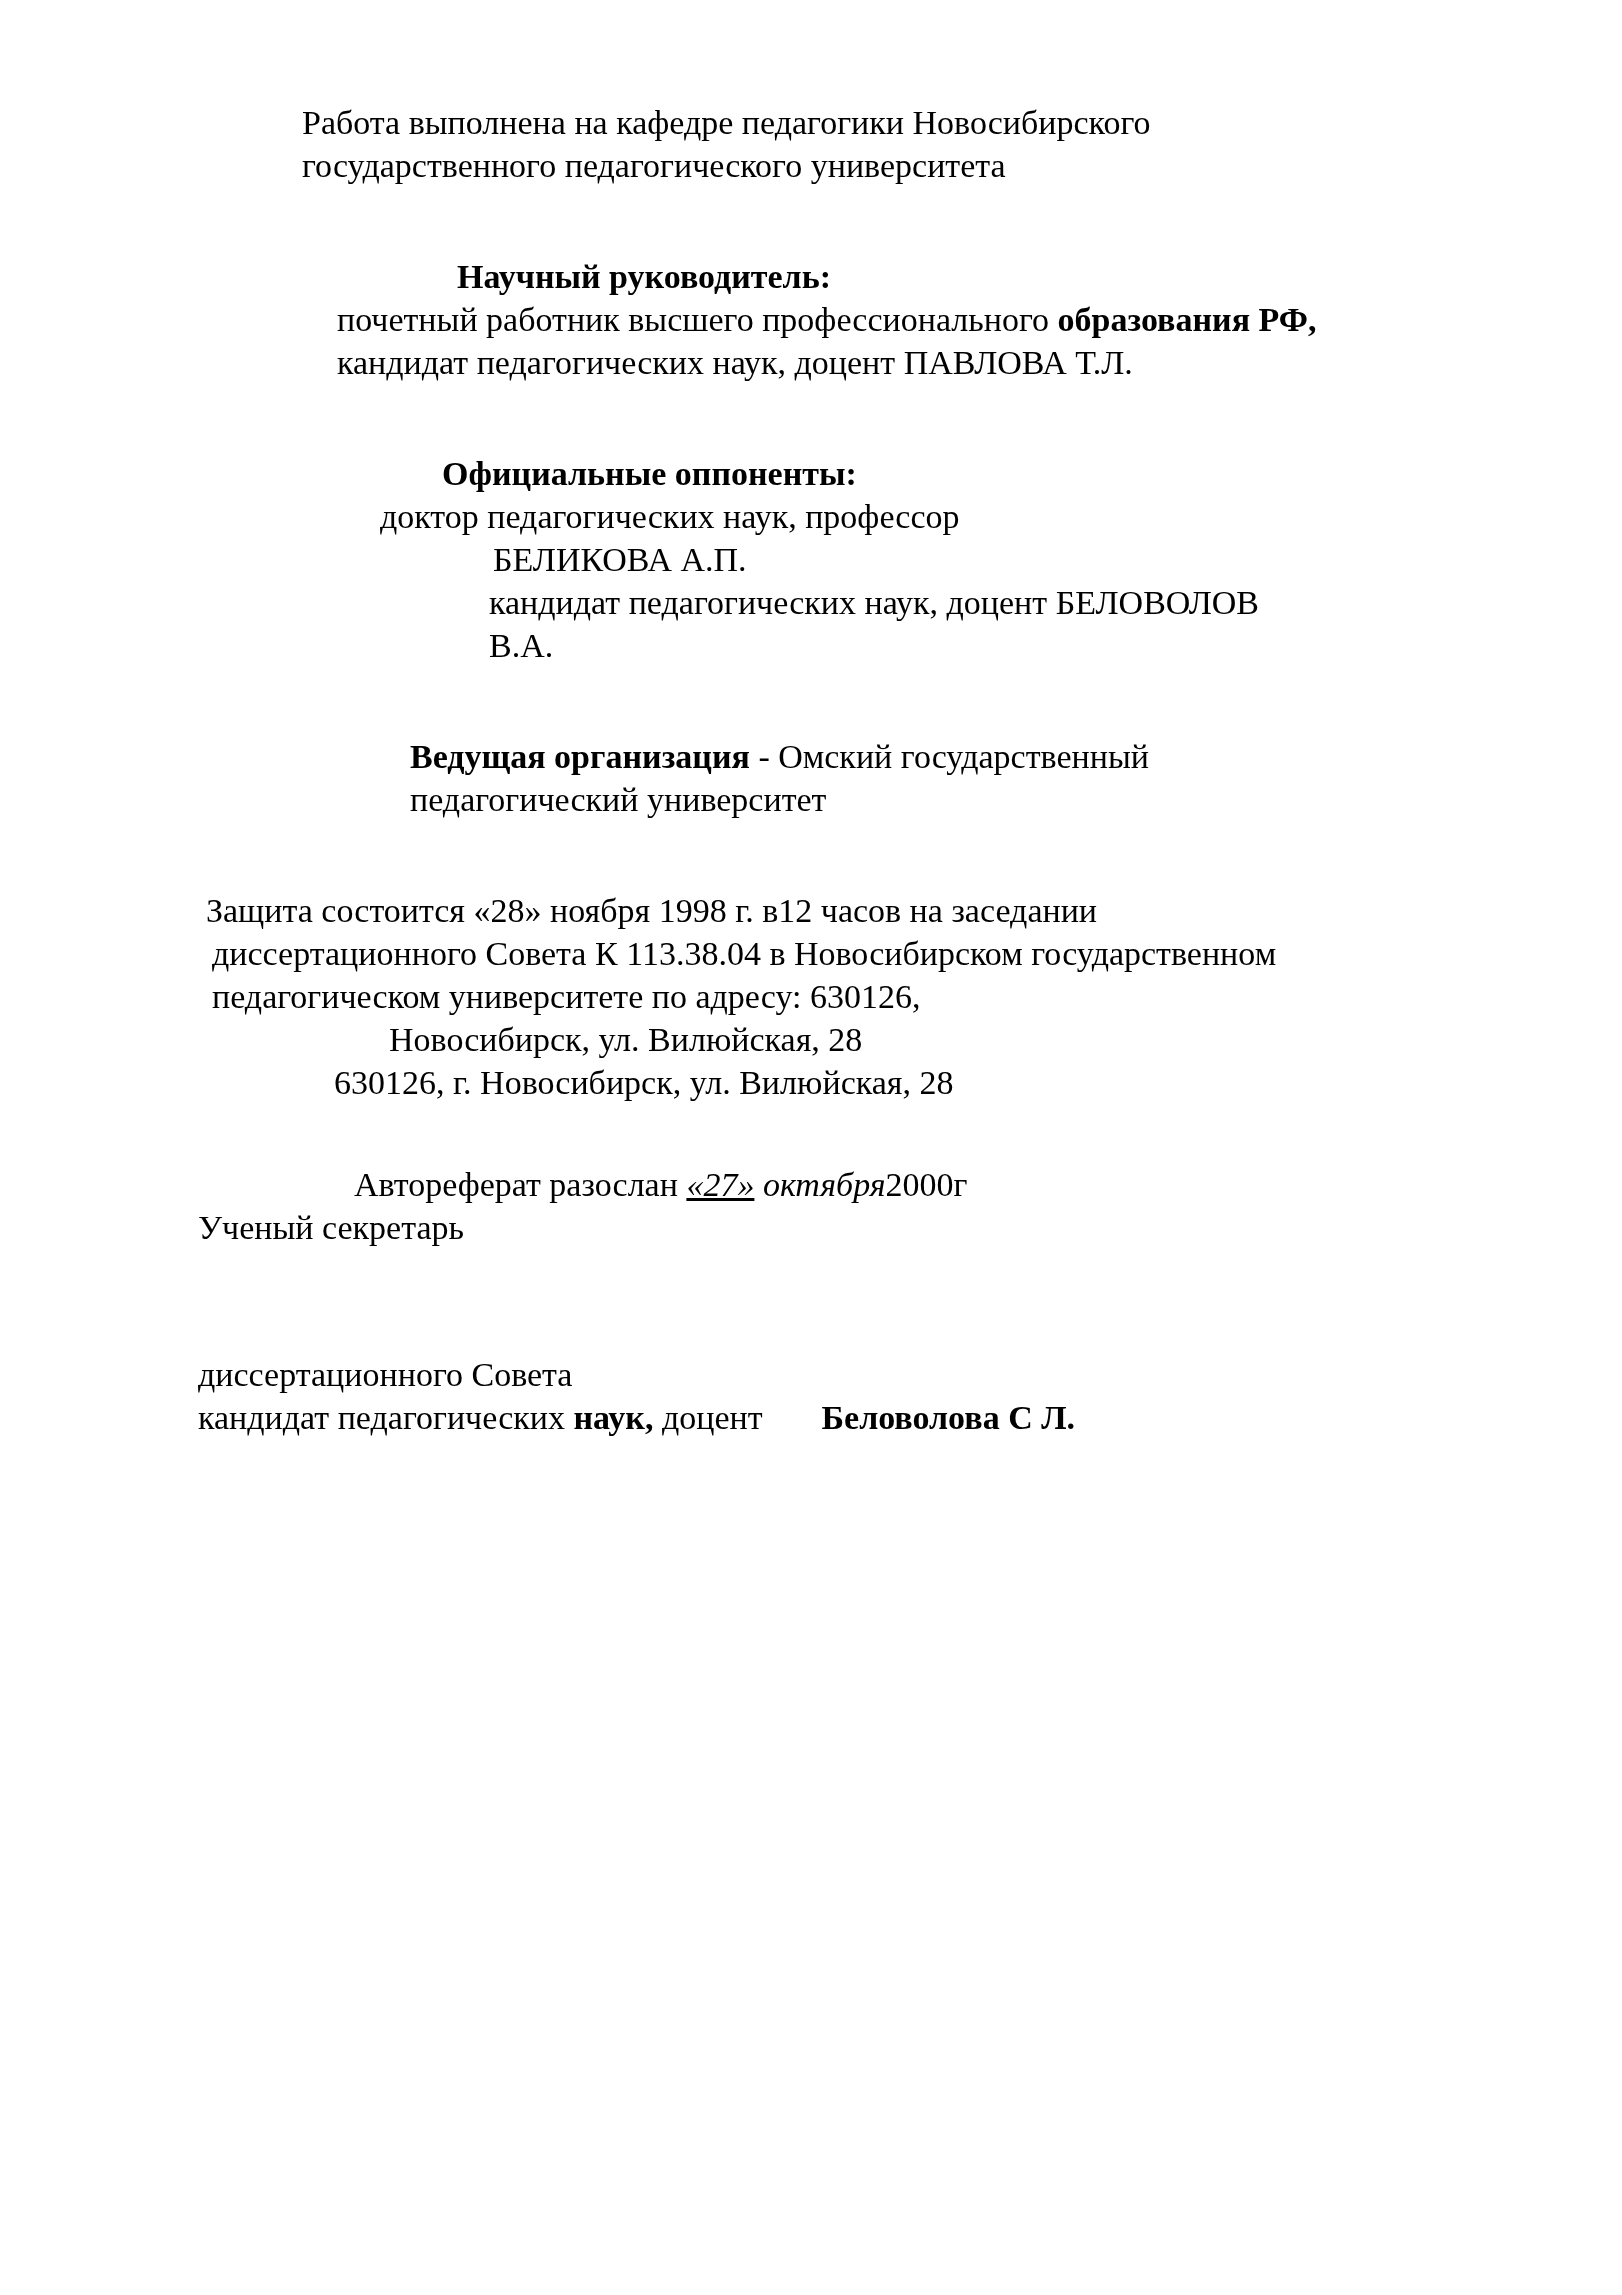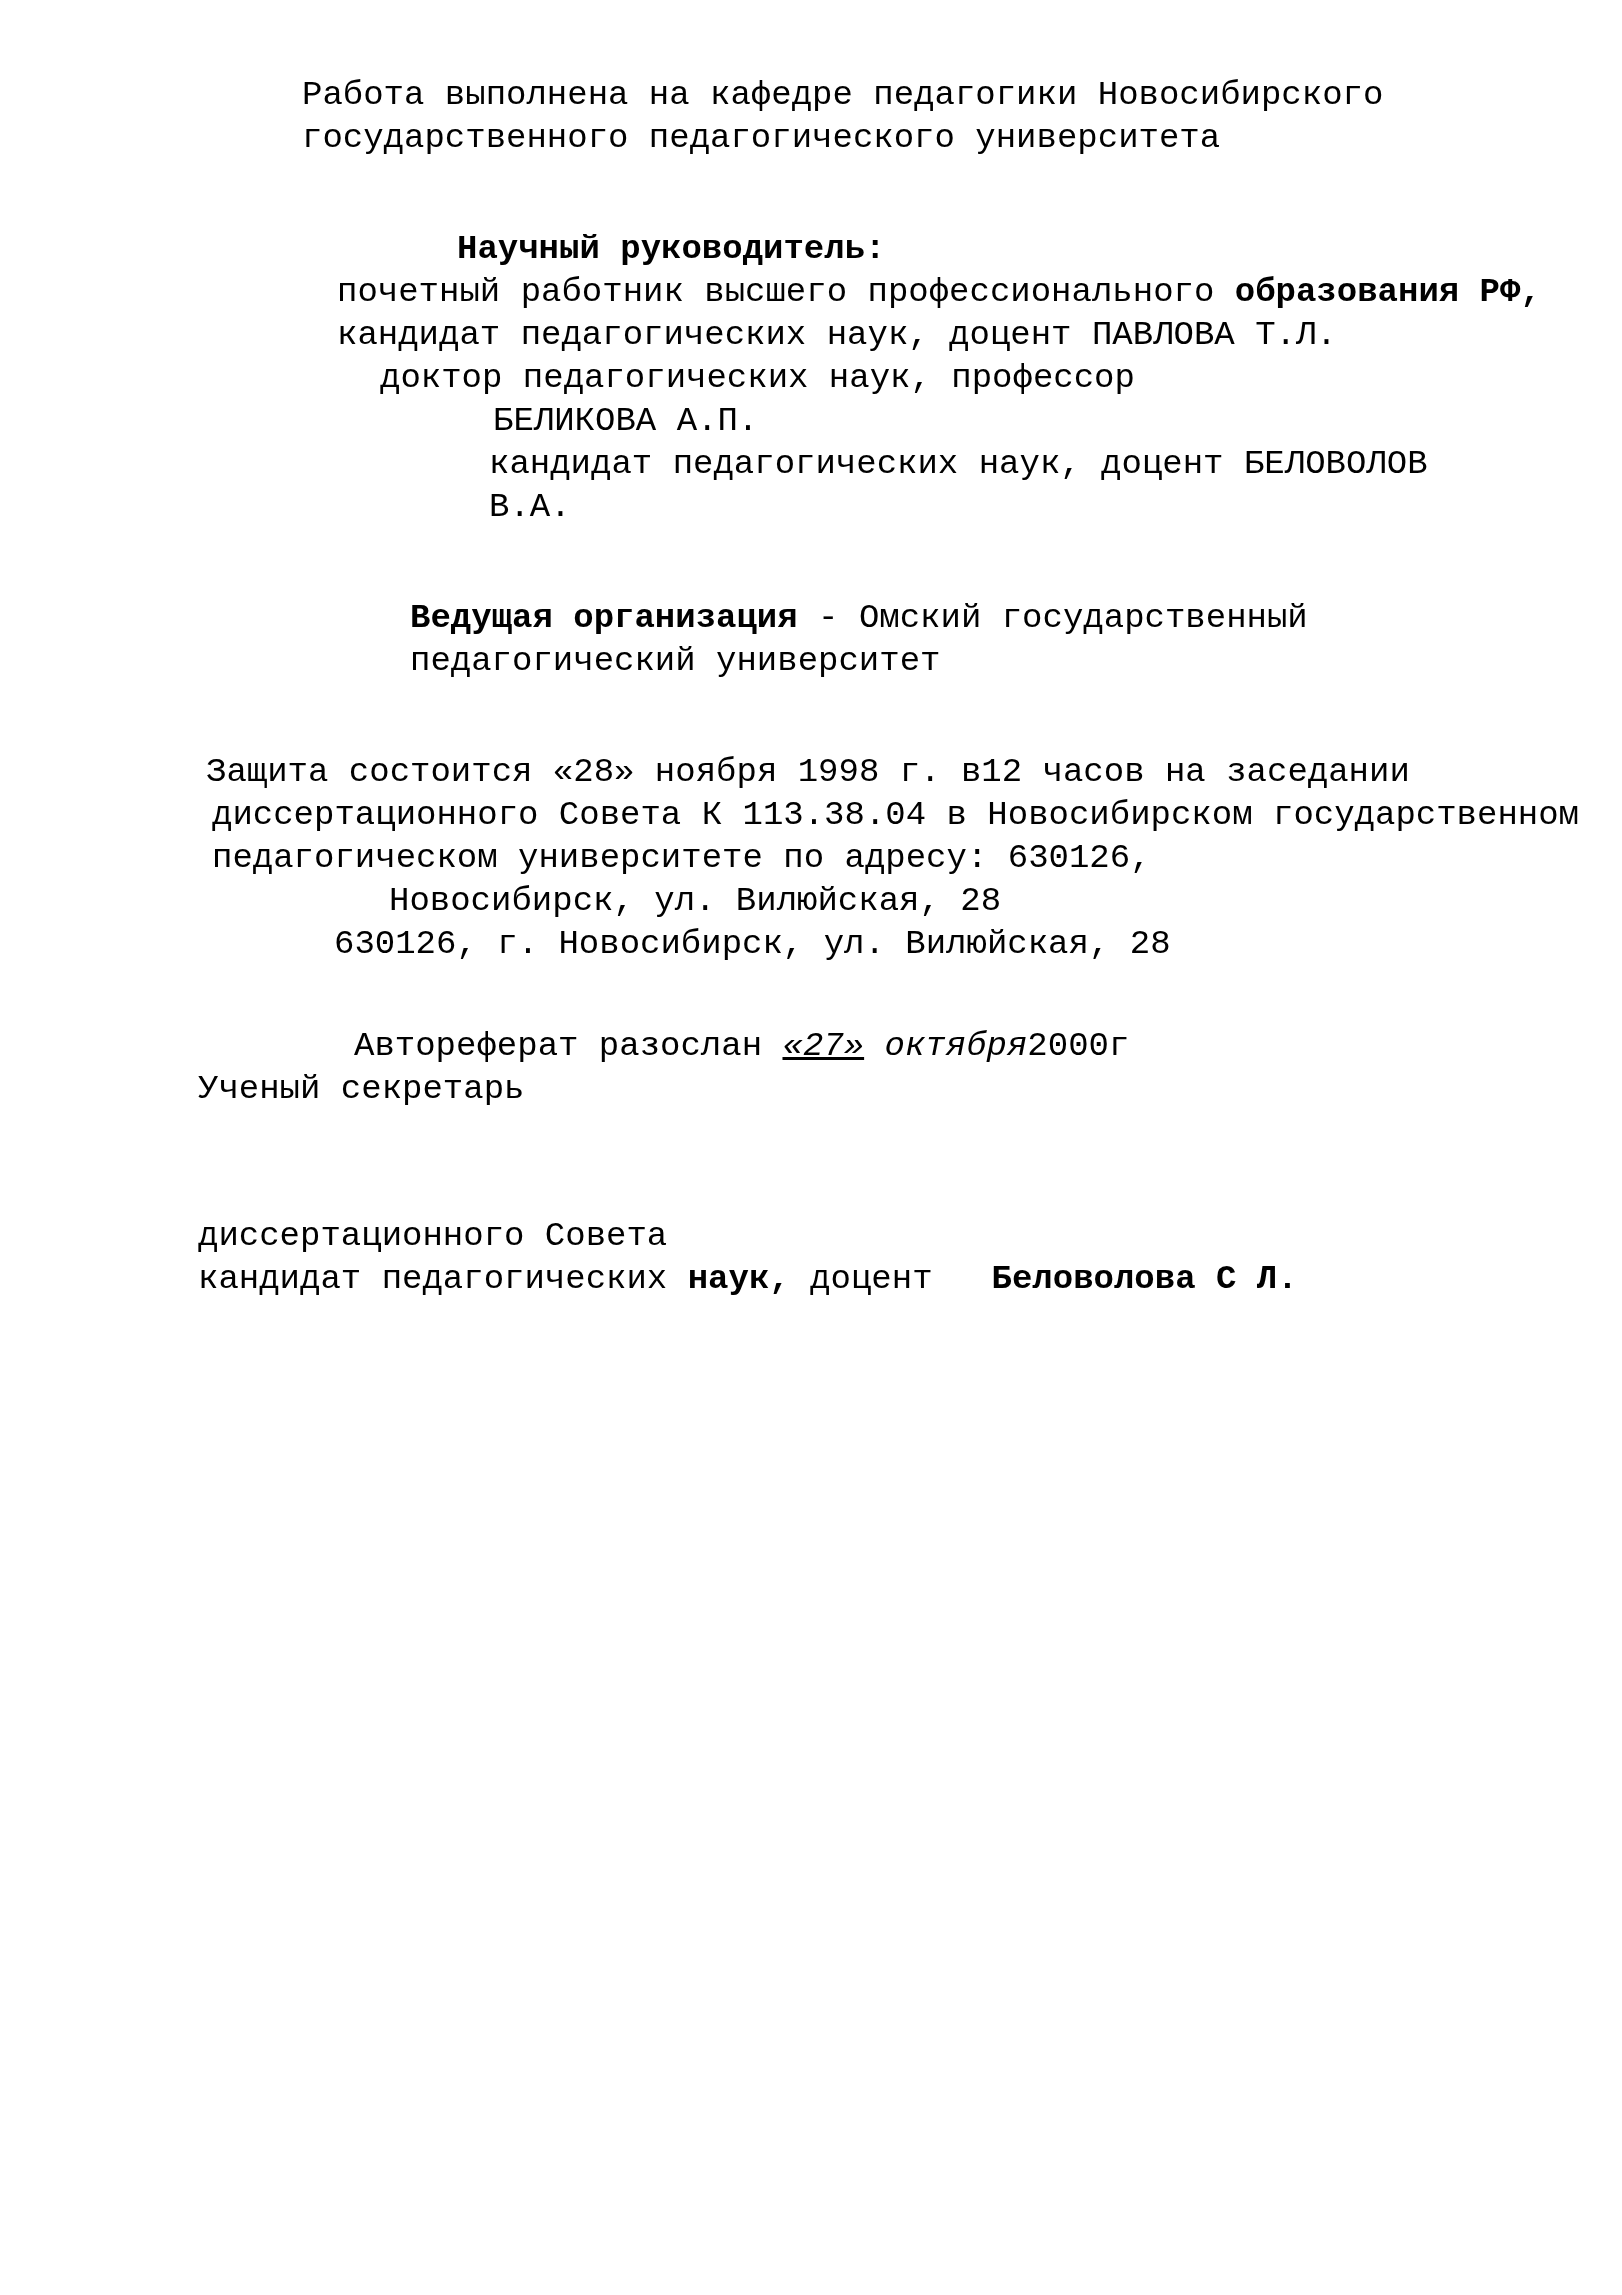--- a/index.html
+++ b/index.html
@@ -8,21 +8,21 @@
     position: relative;
     width: 1622px;
     height: 2295px;
     background: #ffffff;
     color: #000000;
     font-family: "Liberation Serif", serif;
     font-size: 34px;
     line-height: 43px;
     overflow: hidden;
   }
-  .content { padding-top: 74px; font-family: Liberation Mono, monospace; }
+  .content { padding-top: 101px; }
   .line { white-space: pre-wrap; }
   .bold { font-weight: bold; }
   .italic { font-style: italic; }
   .underline { text-decoration: underline; }
 
   
   .ind-462 { margin-left: 302px; }
   .ind-699 { margin-left: 457px; }
   .ind-515 { margin-left: 337px; }
   .ind-675 { margin-left: 442px; }
@@ -50,20 +50,21 @@
 <div class="page">
   <div class="content">
 
     <div class="line ind-462">Работа выполнена на кафедре педагогики Новосибирского</div>
     <div class="line ind-462">государственного педагогического университета</div>
 
     <div class="line ind-699 gap-s bold">Научный руководитель:</div>
     <div class="line ind-515"><span>почетный работник высшего профессионального </span><span class="bold">образования РФ,</span></div>
     <div class="line ind-515">кандидат педагогических наук, доцент ПАВЛОВА Т.Л.</div>
 
+    <div class="line ind-675 gap-s bold">Официальные оппоненты:</div>
     <div class="line ind-581">доктор педагогических наук, профессор</div>
     <div class="line ind-754">БЕЛИКОВА А.П.</div>
     <div class="line ind-748">кандидат педагогических наук, доцент БЕЛОВОЛОВ</div>
     <div class="line ind-748">В.А.</div>
 
     <div class="line ind-626 gap-s"><span class="bold">Ведущая организация</span><span> - Омский государственный</span></div>
     <div class="line ind-626">педагогический университет</div>
 
     <div class="line ind-315 gap-s">Защита состоится «28» ноября 1998 г. в12 часов на заседании</div>
     <div class="line ind-324">диссертационного Совета К 113.38.04 в Новосибирском государственном</div>

